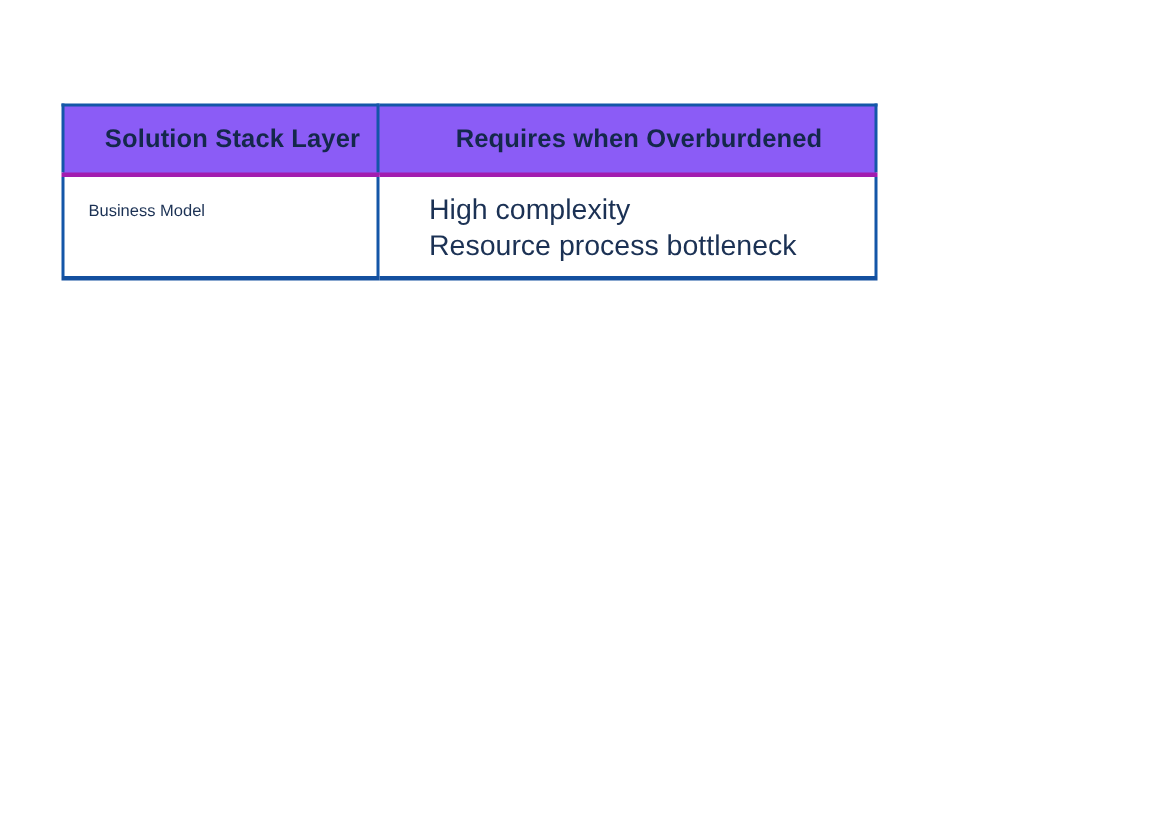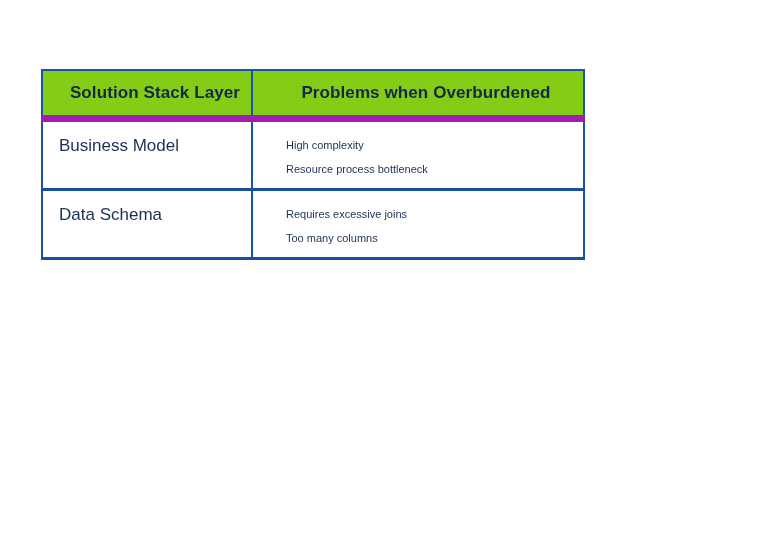--- a/index.html
+++ b/index.html
@@ -37,24 +37,24 @@
   .stack-table th,
   .stack-table td {
     border: 2px solid #1456a8;
     padding: 0;
     vertical-align: top;
     background: #ffffff;
   }
 
   
   .hdr-row th {
-    background: #84cc16;
+    background: #8b5cf6;
     height: 44px;
     vertical-align: middle;
-    border-bottom: 7px solid #a21caf;
+    border-bottom: 3px solid #a21caf;
   }
   .hdr-cell-inner {
     font-size: 17px;
     font-weight: bold;
     color: #14284b;
     letter-spacing: 0.1px;
     line-height: 20px;
   }
   .hdr-layer   .hdr-cell-inner { padding-left: 16px; }
   .hdr-problem .hdr-cell-inner { padding-left: 16px; }
@@ -64,29 +64,29 @@
     height: 66px;
     border-top: 3px solid #14509f;
     border-bottom: 3px solid #14509f;
   }
   .body-row:last-child td {
     border-bottom: 3px solid #14509f;
   }
 
   .layer-cell-inner {
     padding: 12px 10px 0 16px;
-    font-size: 17px;
+    font-size: 11px;
     font-weight: normal;
     color: #1b3154;
     line-height: 23px;
   }
 
   .problem-cell-inner {
     padding: 11px 8px 0 33px;
-    font-size: 11px;
+    font-size: 19px;
     font-weight: normal;
     color: #1b3154;
     line-height: 24px;
   }
   .problem-line { display: block; white-space: nowrap; }
 </style>
 </head>
 <body>
 
 <div class="canvas">
@@ -96,50 +96,39 @@
       <col class="col-layer">
       <col class="col-problem">
     </colgroup>
 
     <thead>
       <tr class="hdr-row">
         <th class="hdr-layer">
           <div class="hdr-cell-inner">Solution Stack Layer</div>
         </th>
         <th class="hdr-problem">
-          <div class="hdr-cell-inner">Problems when Overburdened</div>
+          <div class="hdr-cell-inner">Requires when Overburdened</div>
         </th>
       </tr>
     </thead>
 
     <tbody>
 
       <tr class="body-row">
         <td>
           <div class="layer-cell-inner">Business Model</div>
         </td>
         <td>
           <div class="problem-cell-inner">
             <span class="problem-line">High complexity</span>
             <span class="problem-line">Resource process bottleneck</span>
           </div>
         </td>
       </tr>
 
 
-      <tr class="body-row">
-        <td>
-          <div class="layer-cell-inner">Data Schema</div>
-        </td>
-        <td>
-          <div class="problem-cell-inner">
-            <span class="problem-line">Requires excessive joins</span>
-            <span class="problem-line">Too many columns</span>
-          </div>
-        </td>
-      </tr>
 
 
 
     </tbody>
   </table>
 
 </div>
 
 </body></html>

